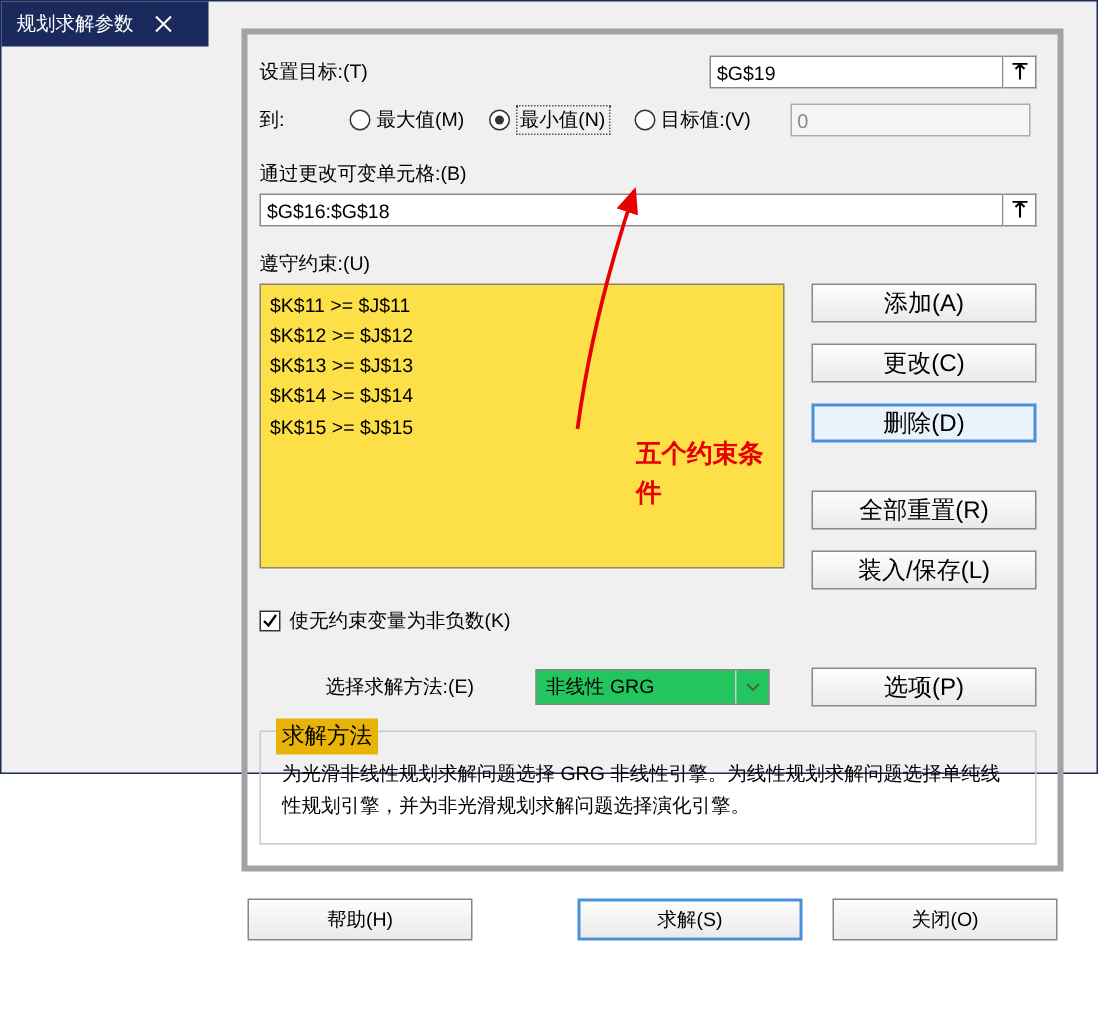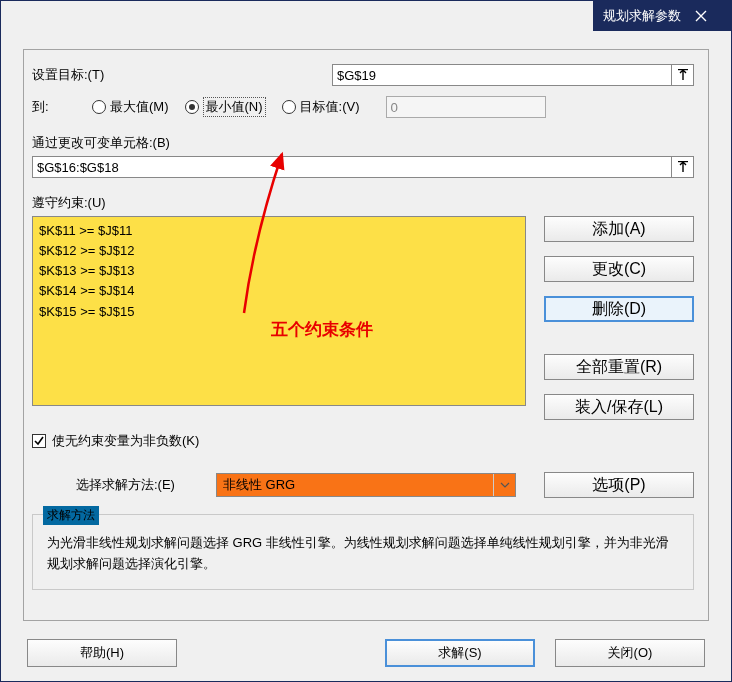--- a/index.html
+++ b/index.html
@@ -8,26 +8,25 @@
     padding: 0;
     font-family: "Microsoft YaHei", "SimSun", sans-serif;
     font-size: 13px;
     background: #fff;
     width: 732px;
     height: 682px;
     overflow: hidden;
   }
   .window {
     width: 732px;
-    height: 682px;
+    height: 516px;
     border: 1px solid #1a2a5c;
     background: #f0f0f0;
     display: flex;
-    flex-direction: column;
-    align-items: flex-end;
+    flex-direction: row;
   }
   .titlebar {
     background: #1a2a5c;
     color: #fff;
     height: 30px;
     display: flex;
     align-items: center;
     padding: 0 10px;
     font-size: 13px;
   }
@@ -41,21 +40,21 @@
     cursor: pointer;
   }
   .close-btn svg { width: 12px; height: 12px; }
   .content {
     flex: 1;
     padding: 18px 22px 14px 22px;
     display: flex;
     flex-direction: column;
   }
   .group-box {
-    border: 1px solid #a3a3a3;
+    border: 4px solid #a3a3a3;
     padding: 14px 14px 14px 8px;
     position: relative;
     flex: 1;
     display: flex;
     flex-direction: column;
   }
   .row {
     display: flex;
     align-items: center;
     margin-bottom: 10px;
@@ -147,21 +146,21 @@
     border: 1px solid #888;
     background: #fde047;
     padding: 4px 6px;
     overflow-y: auto;
     font-size: 13px;
     line-height: 1.55;
     position: relative;
   }
   .annotation-text {
     position: absolute;
-    left: 238px;
+    left: 250px;
     top: 100px;
     color: #e80000;
     font-weight: bold;
     font-size: 17px;
     pointer-events: none;
   }
   .arrow {
     position: absolute;
     left: 202px;
     top: -68px;
@@ -202,21 +201,21 @@
     margin-right: 6px;
     display: flex; align-items: center; justify-content: center;
   }
   .chk.checked svg { width: 10px; height: 10px; }
   .method-row { display: flex; align-items: center; gap: 10px; }
   .method-row .label { width: 130px; margin-left: 44px; }
   .select-box {
     flex: 1;
     height: 24px;
     border: 1px solid #888;
-    background: #f97316;
+    background: #22c55e;
     display: flex;
     align-items: center;
     padding: 0 6px;
     cursor: pointer;
     position: relative;
   }
   .select-arrow {
     position: absolute;
     right: 0; top: 0;
     width: 22px; height: 100%;
@@ -227,23 +226,23 @@
   .method-desc {
     border: 1px solid #c9c9c9;
     margin-top: 16px;
     padding: 18px 14px 14px 14px;
     position: relative;
     line-height: 1.6;
   }
   .method-desc .legend {
     position: absolute;
     top: -9px; left: 10px;
-    background: #0369a1;
+    background: #eab308;
     padding: 0 4px;
-    font-size: 12px;
+    font-size: 15px;
   }
   .footer-buttons {
     display: flex;
     gap: 20px;
     margin-top: 18px;
     padding: 0 4px;
   }
   .footer-buttons .spacer { flex: 1; }
   .footer-btn {
     width: 150px;

